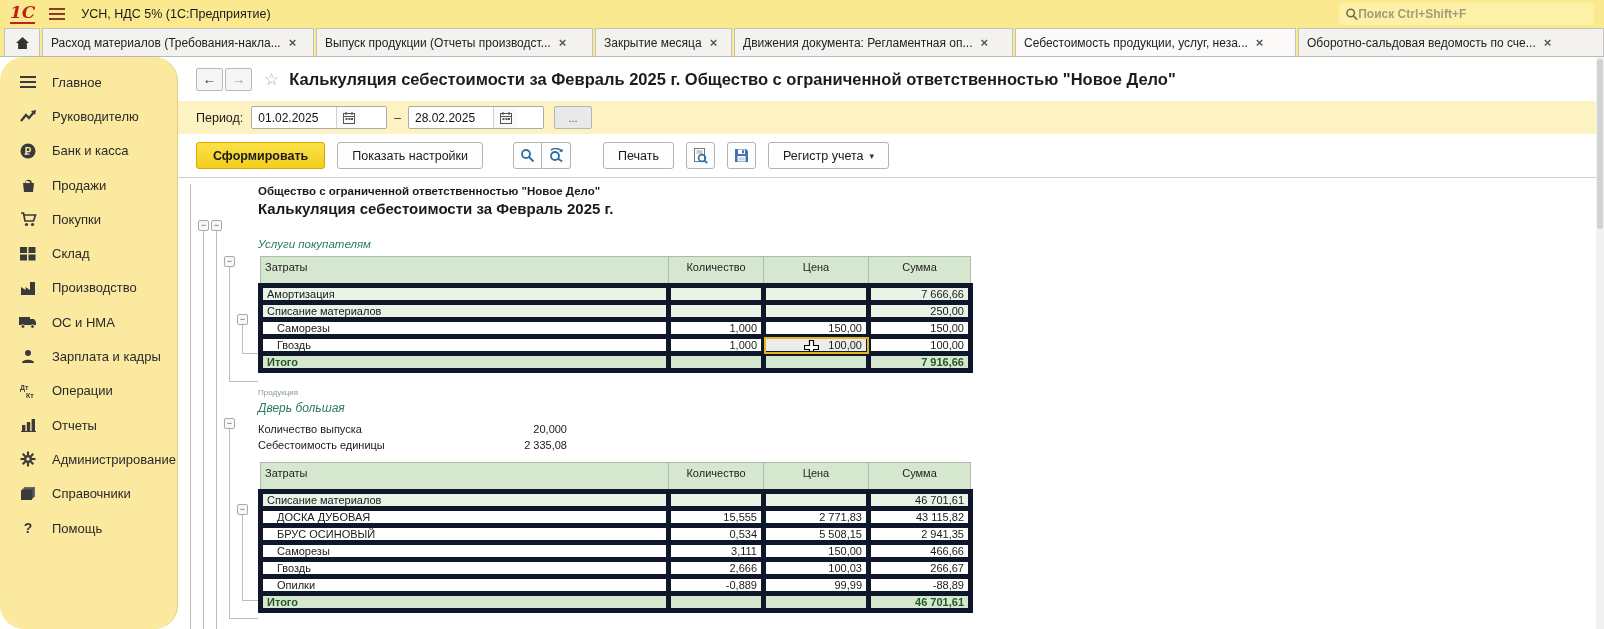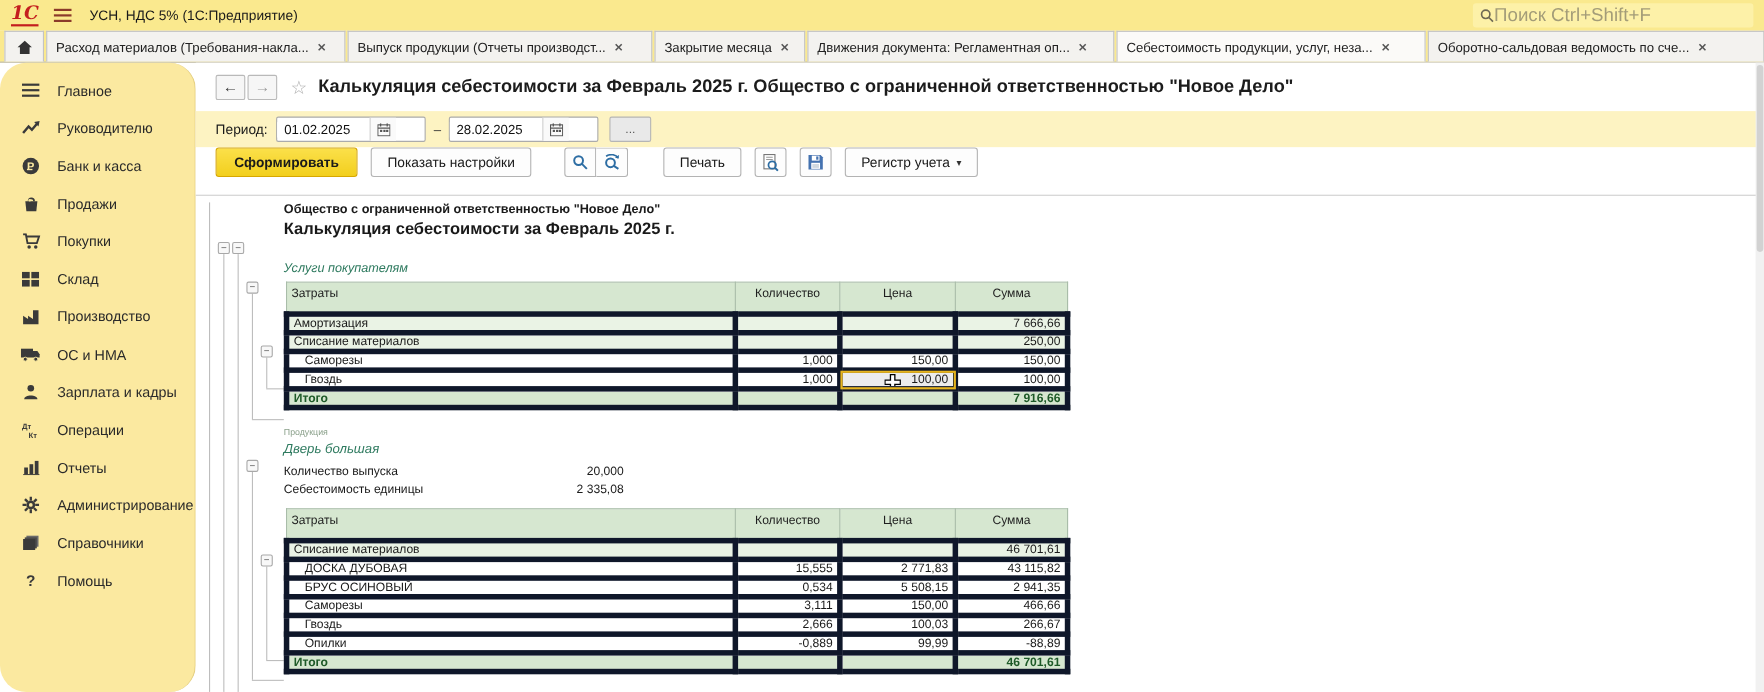--- a/index.html
+++ b/index.html
@@ -6,21 +6,21 @@
   html,body { width:1604px; height:629px; overflow:hidden; }
   body { font-family:"Liberation Sans", sans-serif; font-size:12px; color:#1a1a1a; background:#fff; }
 
   
   .topbar { height:28px; background:linear-gradient(#fdf0a4,#fae髪); background:#fae98e; display:flex; align-items:center; padding:0 10px; }
   .logo-1c { font-family:"DejaVu Serif", serif; font-style:italic; font-weight:bold; color:#c41e1e; font-size:17px; line-height:1; margin-right:14px; border-bottom:2px solid #c41e1e; padding-bottom:1px; }
   .menu-burger { width:16px; display:flex; flex-direction:column; gap:3px; margin-right:16px; cursor:pointer; }
   .menu-burger i { display:block; height:2px; background:#8b3a2a; }
   .topbar-title { font-size:12.5px; color:#1a1a1a; }
   .topbar-search { margin-left:auto; width:255px; height:22px; background:#fdf1a8; border-radius:3px; display:flex; align-items:center; padding:0 6px; }
-  .topbar-search input { border:none; outline:none; background:transparent; font-size:17px; color:#6f6a54; width:100%; font-family:"Liberation Sans", sans-serif; }
+  .topbar-search input { border:none; outline:none; background:transparent; font-size:12px; color:#6f6a54; width:100%; font-family:"Liberation Sans", sans-serif;font-weight:bold; }
   .topbar-search input::placeholder { color:#a39c78; }
 
   
   .tabbar { height:29px; background:#fae98e; display:flex; align-items:stretch; border-bottom:1px solid #b9b9b9; padding-left:4px; }
   .home-tab { width:36px; background:#f3f2ef; border:1px solid #c3c3c3; border-bottom:none; display:flex; align-items:center; justify-content:center; cursor:pointer; }
   .tab { background:#f3f2ef; border:1px solid #c3c3c3; border-bottom:none; margin-left:2px; display:flex; align-items:center; padding:0 8px; cursor:pointer; min-width:0; }
   .tab.active { background:#fbfaf8; }
   .tab .tab-label { white-space:nowrap; overflow:hidden; font-size:12px; color:#222; }
   .tab .tab-close { margin-left:8px; color:#555; font-size:13px; font-weight:bold; cursor:pointer; flex:none; }
   .t1{width:272px} .t2{width:277px} .t3{width:137px} .t4{width:279px} .t5{width:281px} .t6{flex:1}
@@ -46,21 +46,21 @@
   
   .period-band { height:33px; background:#fdf3c2; display:flex; align-items:center; padding-left:18px; }
   .period-label { font-size:12.5px; margin-right:8px; }
   .date-box { width:136px; height:23px; background:#fff; border:1px solid #ababab; border-radius:2px; display:flex; align-items:center; }
   .date-box input { border:none; outline:none; width:84px; padding:0 6px; font-size:12px; font-family:"Liberation Sans", sans-serif; color:#111; }
   .cal-btn { width:24px; height:100%; border-left:1px solid #d0d0d0; display:flex; align-items:center; justify-content:center; cursor:pointer; background:#fafafa; }
   .dash { margin:0 7px; color:#333; }
   .more-btn { width:38px; height:23px; margin-left:10px; background:#e9e9e9; border:1px solid #b5b5b5; border-radius:2px; color:#555; font-size:11px; line-height:10px; cursor:pointer; }
 
   
-  .toolbar { height:43px; display:flex; align-items:flex-start; padding-left:18px; gap:12px; background:#fff; }
+  .toolbar { height:43px; display:flex; align-items:center; padding-left:18px; gap:12px; background:#fff; }
   .btn { height:27px; border:1px solid #b3b3b3; background:#fdfdfd; border-radius:3px; font-size:12.5px; padding:0 14px; cursor:pointer; color:#1a1a1a; font-family:"Liberation Sans", sans-serif; }
   .btn-generate { background:linear-gradient(#fbe04a,#f2cf1d); border:1px solid #d7a700; font-weight:bold; padding:0 16px; }
   .btn-group { display:flex; }
   .icon-btn { width:29px; height:27px; border:1px solid #b3b3b3; background:#fdfdfd; display:flex; align-items:center; justify-content:center; cursor:pointer; }
   .btn-group .icon-btn:first-child { border-radius:3px 0 0 3px; }
   .btn-group .icon-btn:last-child { border-radius:0 3px 3px 0; border-left:none; }
   .icon-btn.single { border-radius:3px; }
   .btn-register { display:flex; align-items:center; gap:6px; }
   .caret { font-size:9px; color:#333; }
 

